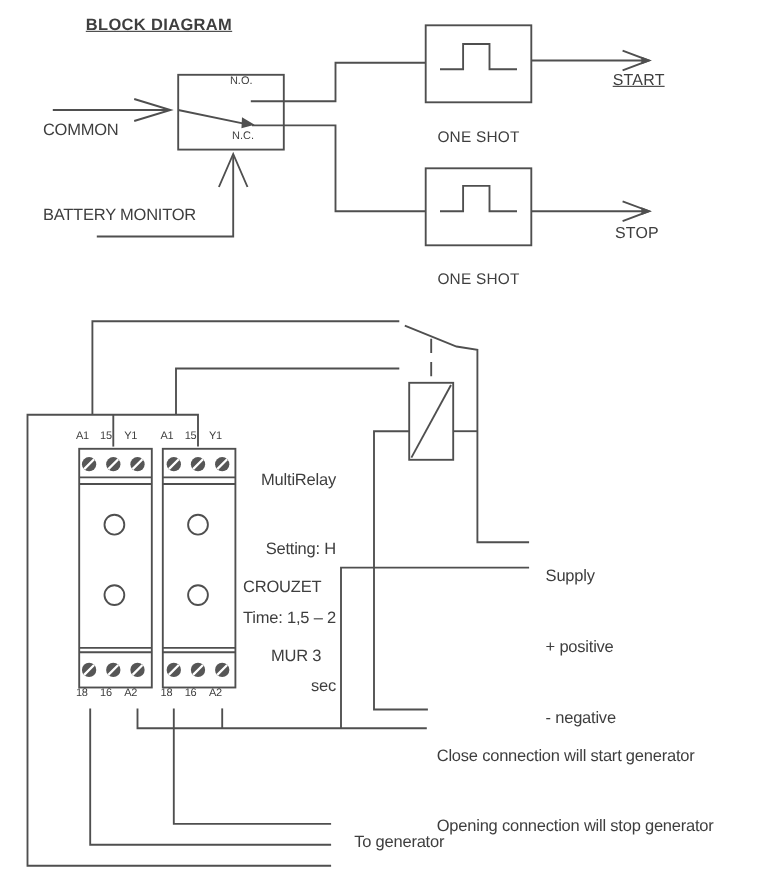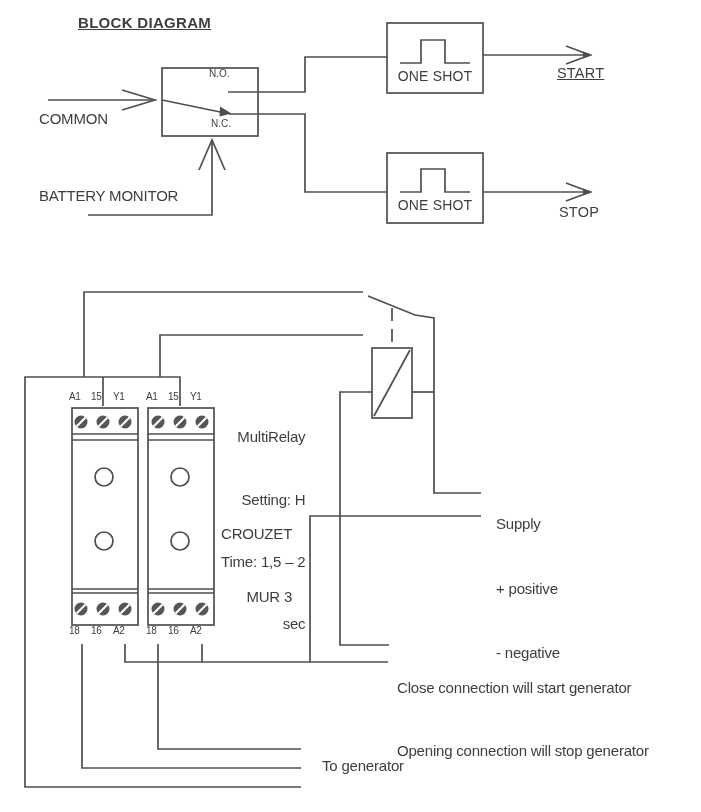--- a/index.html
+++ b/index.html
@@ -10,21 +10,21 @@
   .ln{stroke:var(--ink);stroke-width:1.7;fill:none;stroke-linecap:butt;stroke-linejoin:miter;}
   .fillink{fill:var(--ink);stroke:none;}
   .screw{fill:var(--screw);stroke:none;}
   .slash{stroke:#ffffff;stroke-width:2.1;fill:none;}
   .lbl{position:absolute;color:var(--txt);font-size:15px;line-height:1.25;
        letter-spacing:-0.2px;white-space:pre;}
   .sm{font-size:10px;letter-spacing:0;}
   .term{position:absolute;width:24px;color:var(--txt);
         font-size:10px;letter-spacing:-0.3px;white-space:pre;}
   .title{font-size:15px;font-weight:600;text-decoration:underline;letter-spacing:0.3px;}
-  .center96{width:96px;text-align:center;font-size:14px;letter-spacing:0.2px;}
+  .center96{width:96px;text-align:center;font-size:14px;letter-spacing:0.2px;margin-top:48px;}
   .cap{font-size:14.5px;letter-spacing:0.2px;}
   .blk div{white-space:pre;}
   .lh20{line-height:20.7px;text-align:right;} .lh21{line-height:21.3px;} .lh215{line-height:21.5px;} .lh195{line-height:19.5px;}
 </style>
 </head>
 <body>
 
 <div class="canvas">
 
   <svg width="701" height="812" viewBox="0 0 701 812">

